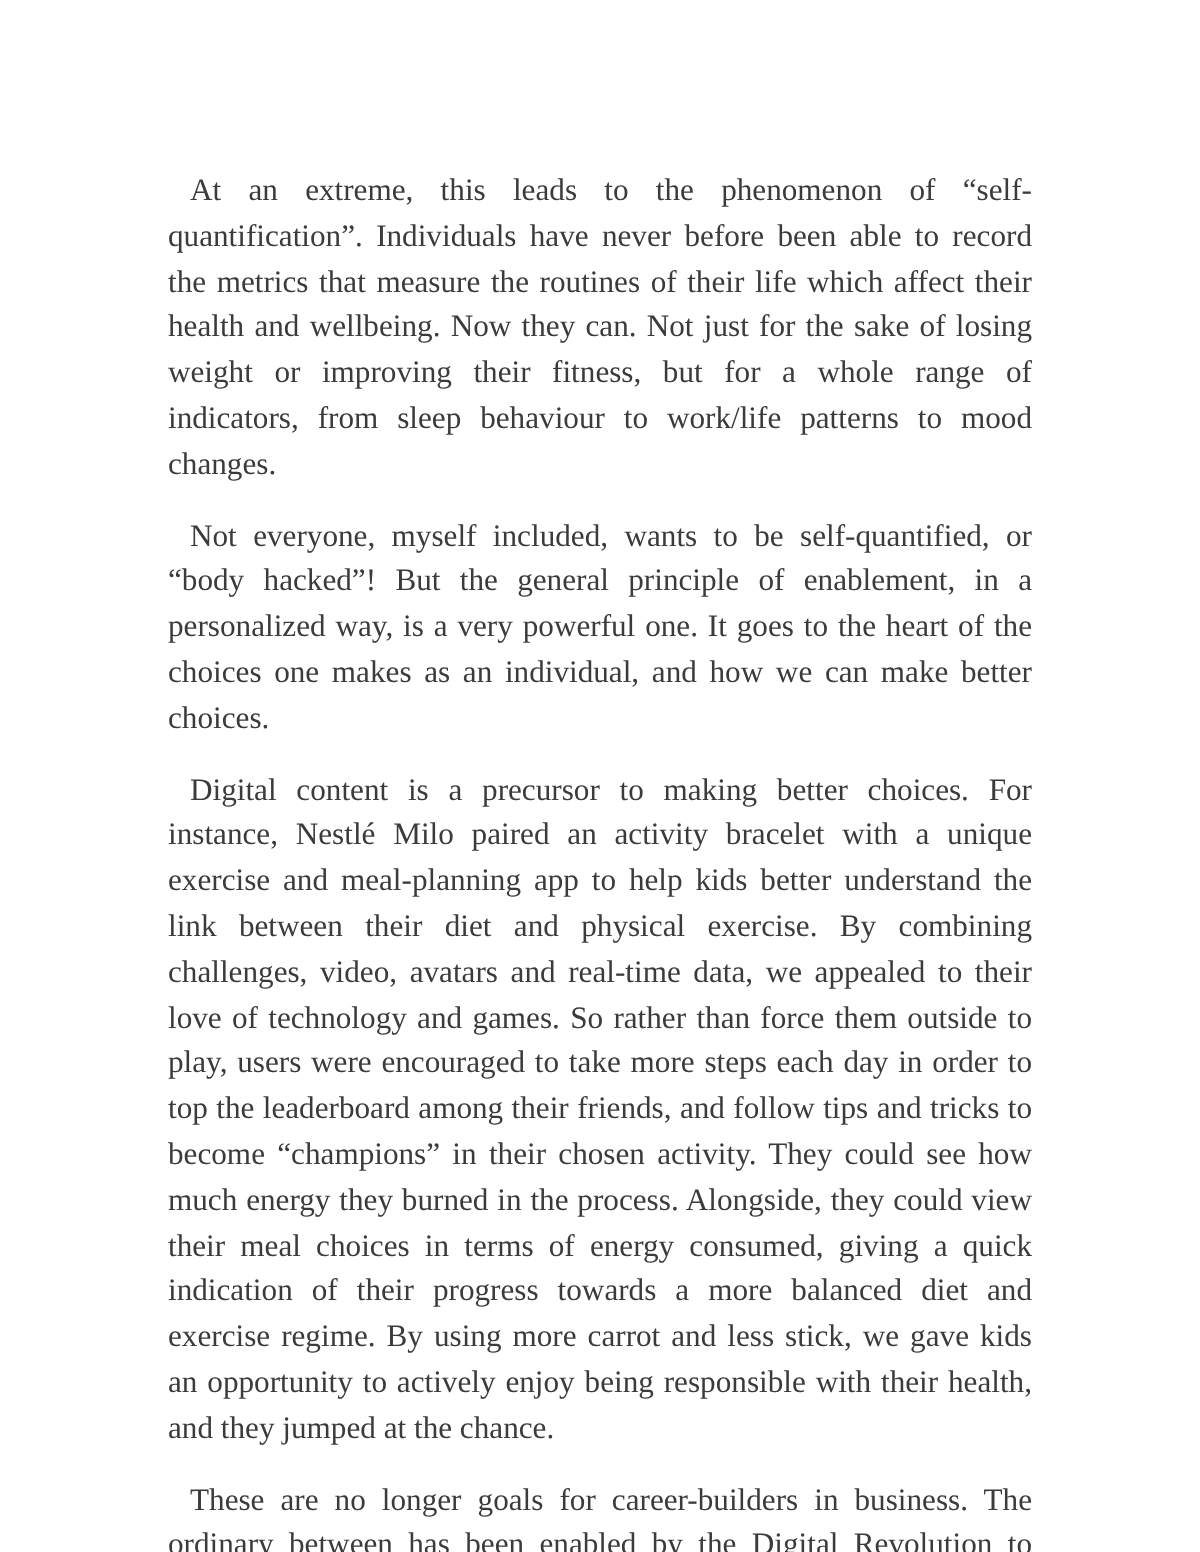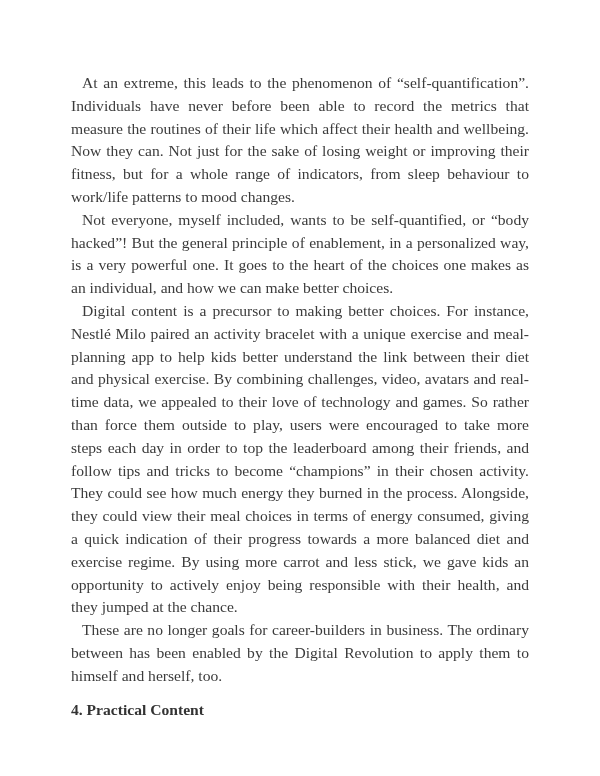--- a/index.html
+++ b/index.html
@@ -8,21 +8,21 @@
     position: absolute;
     left: 71px;
     top: 72px;
     width: 458px;
     font-family: "Liberation Serif", "DejaVu Serif", serif;
     font-size: 15.6px;
     line-height: 22.8px;
     color: #3b3b3b;
   }
   .para {
-    margin: 0;
+    margin: 13px;
     text-indent: 11px;
     text-align: justify;
     hyphens: none;
   }
   .heading {
     margin: 11px 0 0 0;
     font-weight: bold;
     color: #333333;
     font-size: 15.6px;
     line-height: 22.8px;

